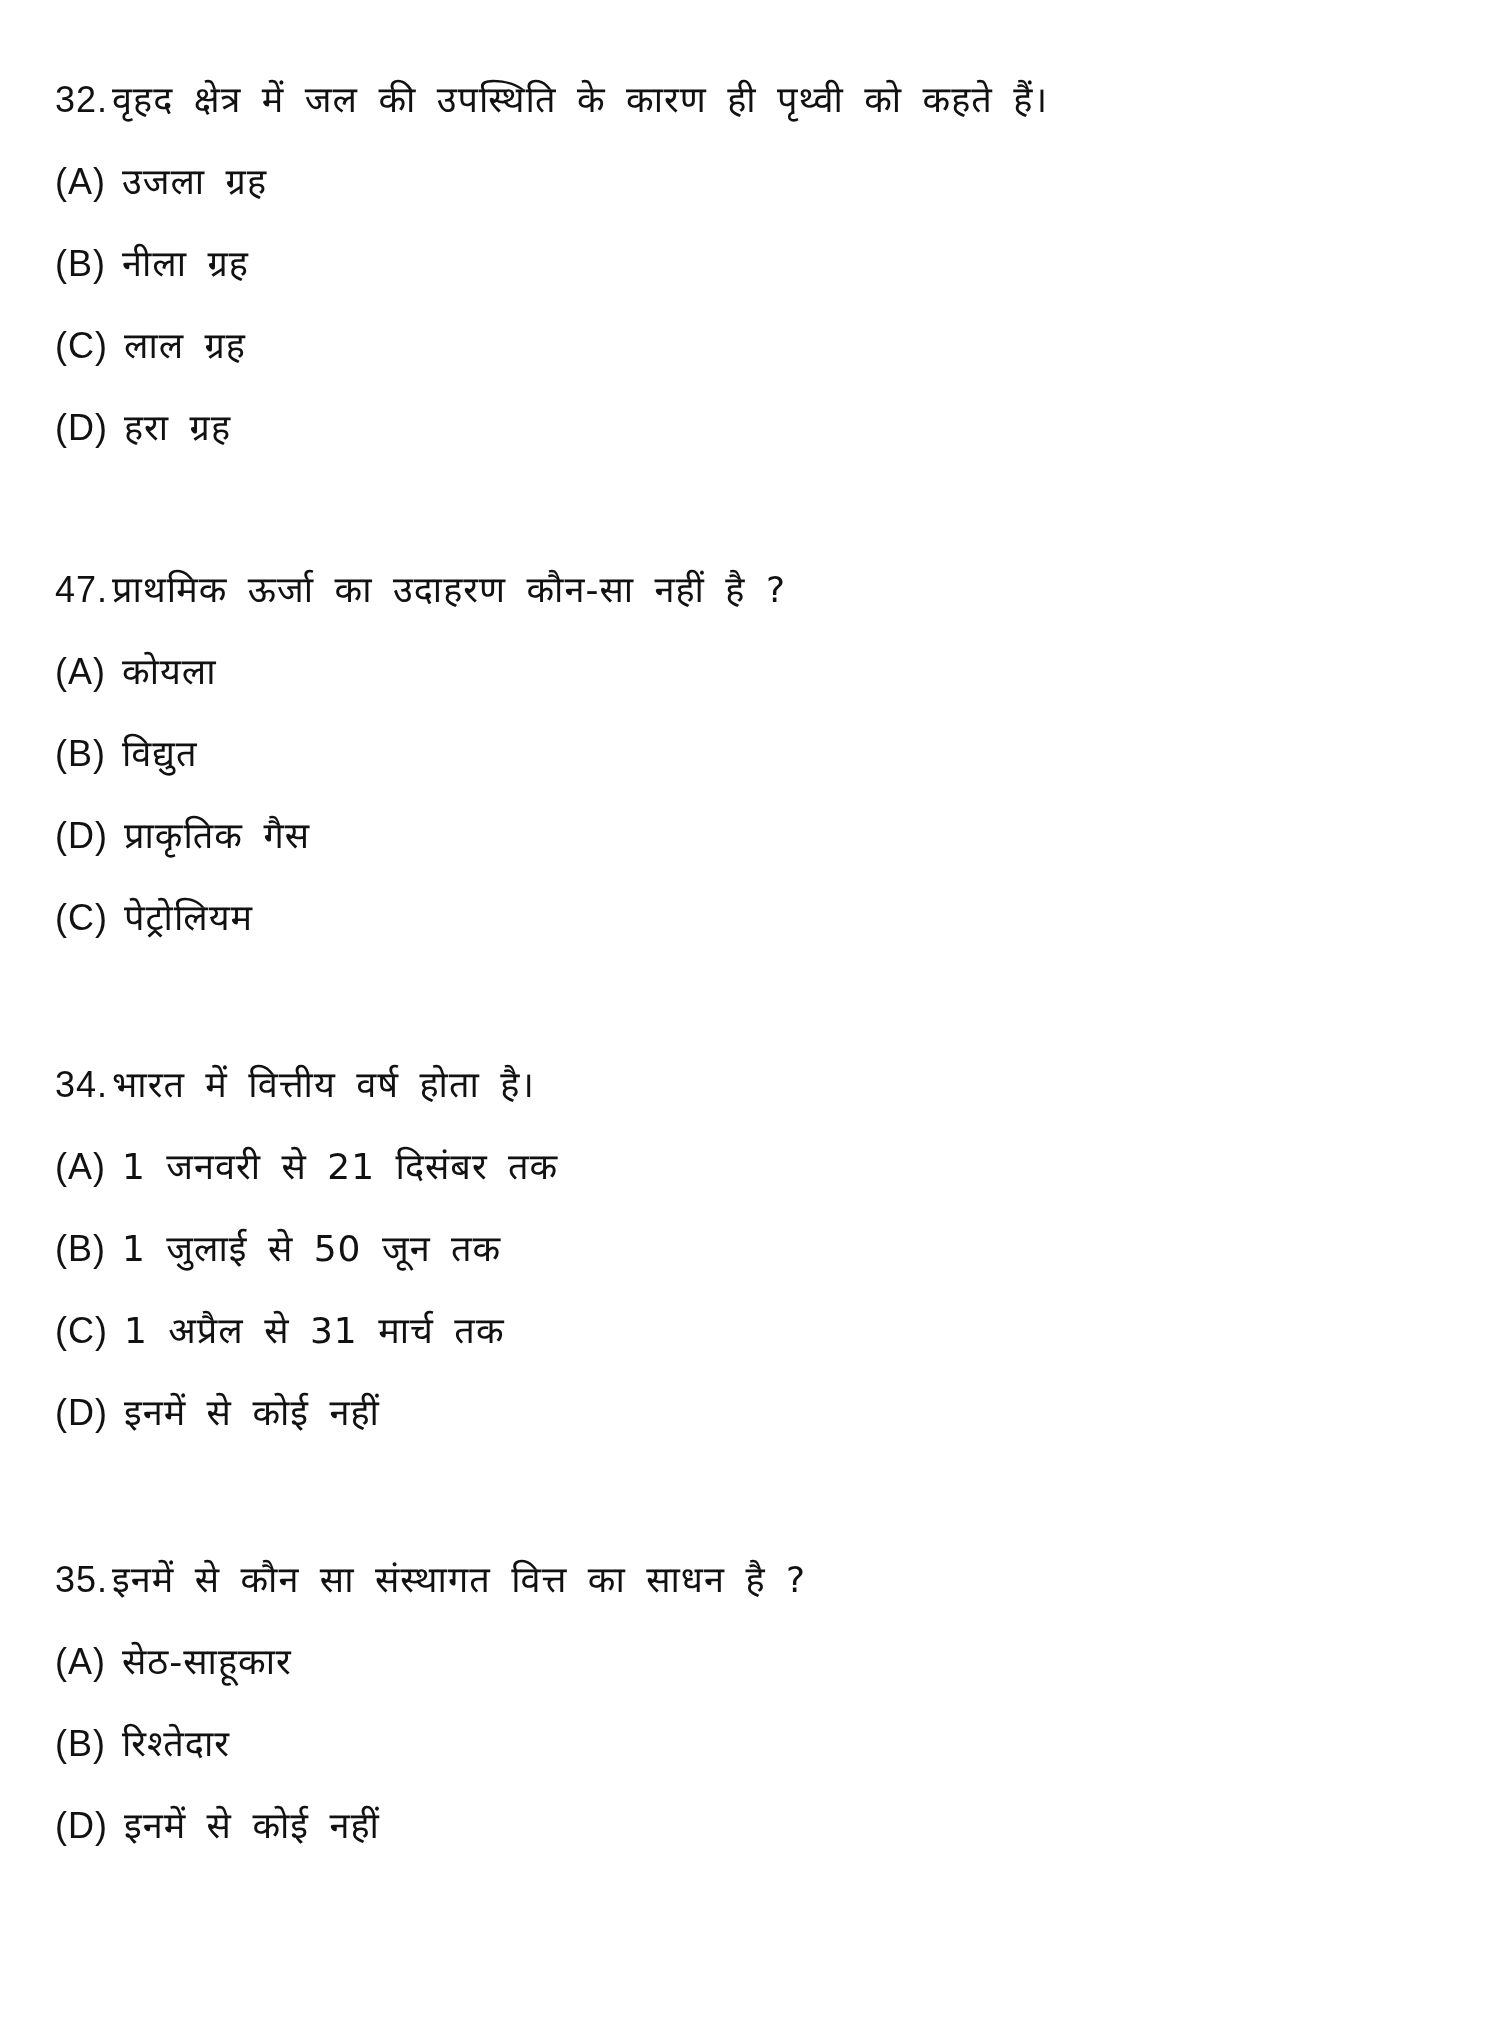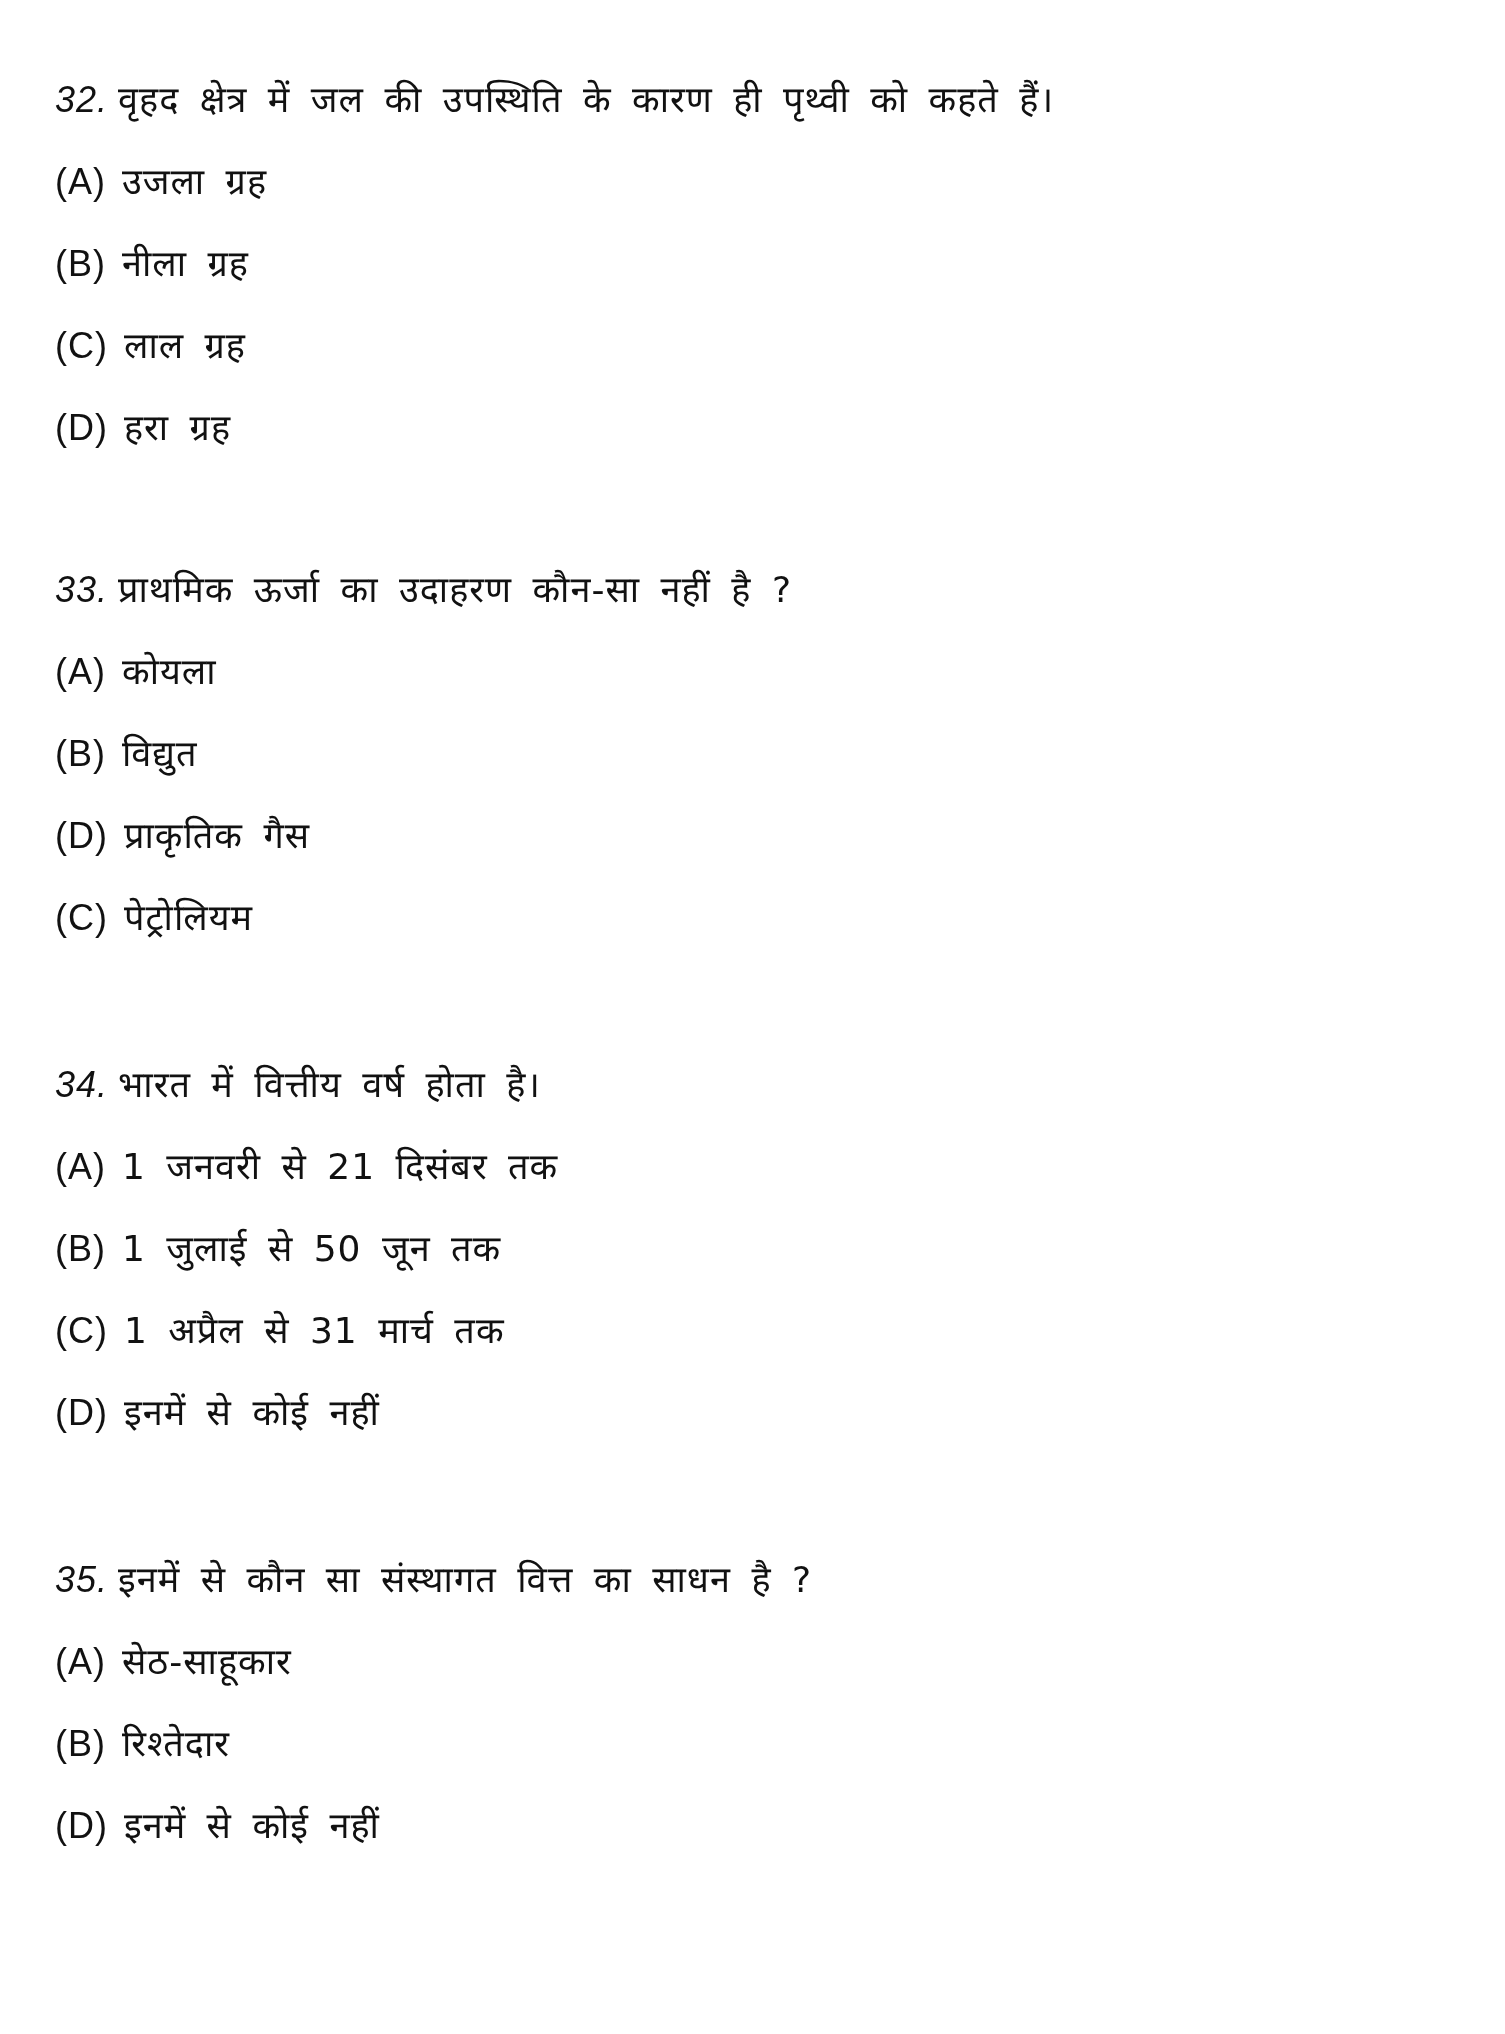--- a/index.html
+++ b/index.html
@@ -30,23 +30,22 @@
     .line {
       height: 82px;
       line-height: 82px;
       font-size: 36px;
       white-space: nowrap;
       letter-spacing: 1px;
       word-spacing: 8px;
     }
     .q-number {
       display: inline-block;
-      margin-right: 10px;
+      margin-right: 4px;
       font-family: "Liberation Sans", sans-serif;
-      font-style: italic;
     }
     .opt-key {
       display: inline-block;
       margin-right: 16px;
       font-family: "Liberation Sans", sans-serif;
     }
     #q32 { top: 59px; }
     #q33 { top: 549px; }
     #q34 { top: 1044px; }
     #q35 { top: 1539px; }
@@ -69,21 +68,21 @@
     <div class="line">
       <span class="opt-key">(C)</span><span>लाल ग्रह</span>
     </div>
     <div class="line">
       <span class="opt-key">(D)</span><span>हरा ग्रह</span>
     </div>
   </div>
 
   <div class="question-block" id="q33">
     <div class="line">
-      <span class="q-number">33.</span><span>प्राथमिक ऊर्जा का उदाहरण कौन-सा नहीं है ?</span>
+      <span class="q-number">47.</span><span>प्राथमिक ऊर्जा का उदाहरण कौन-सा नहीं है ?</span>
     </div>
     <div class="line">
       <span class="opt-key">(A)</span><span>कोयला</span>
     </div>
     <div class="line">
       <span class="opt-key">(B)</span><span>विद्युत</span>
     </div>
     <div class="line">
       <span class="opt-key">(D)</span><span>प्राकृतिक गैस</span>
     </div>

